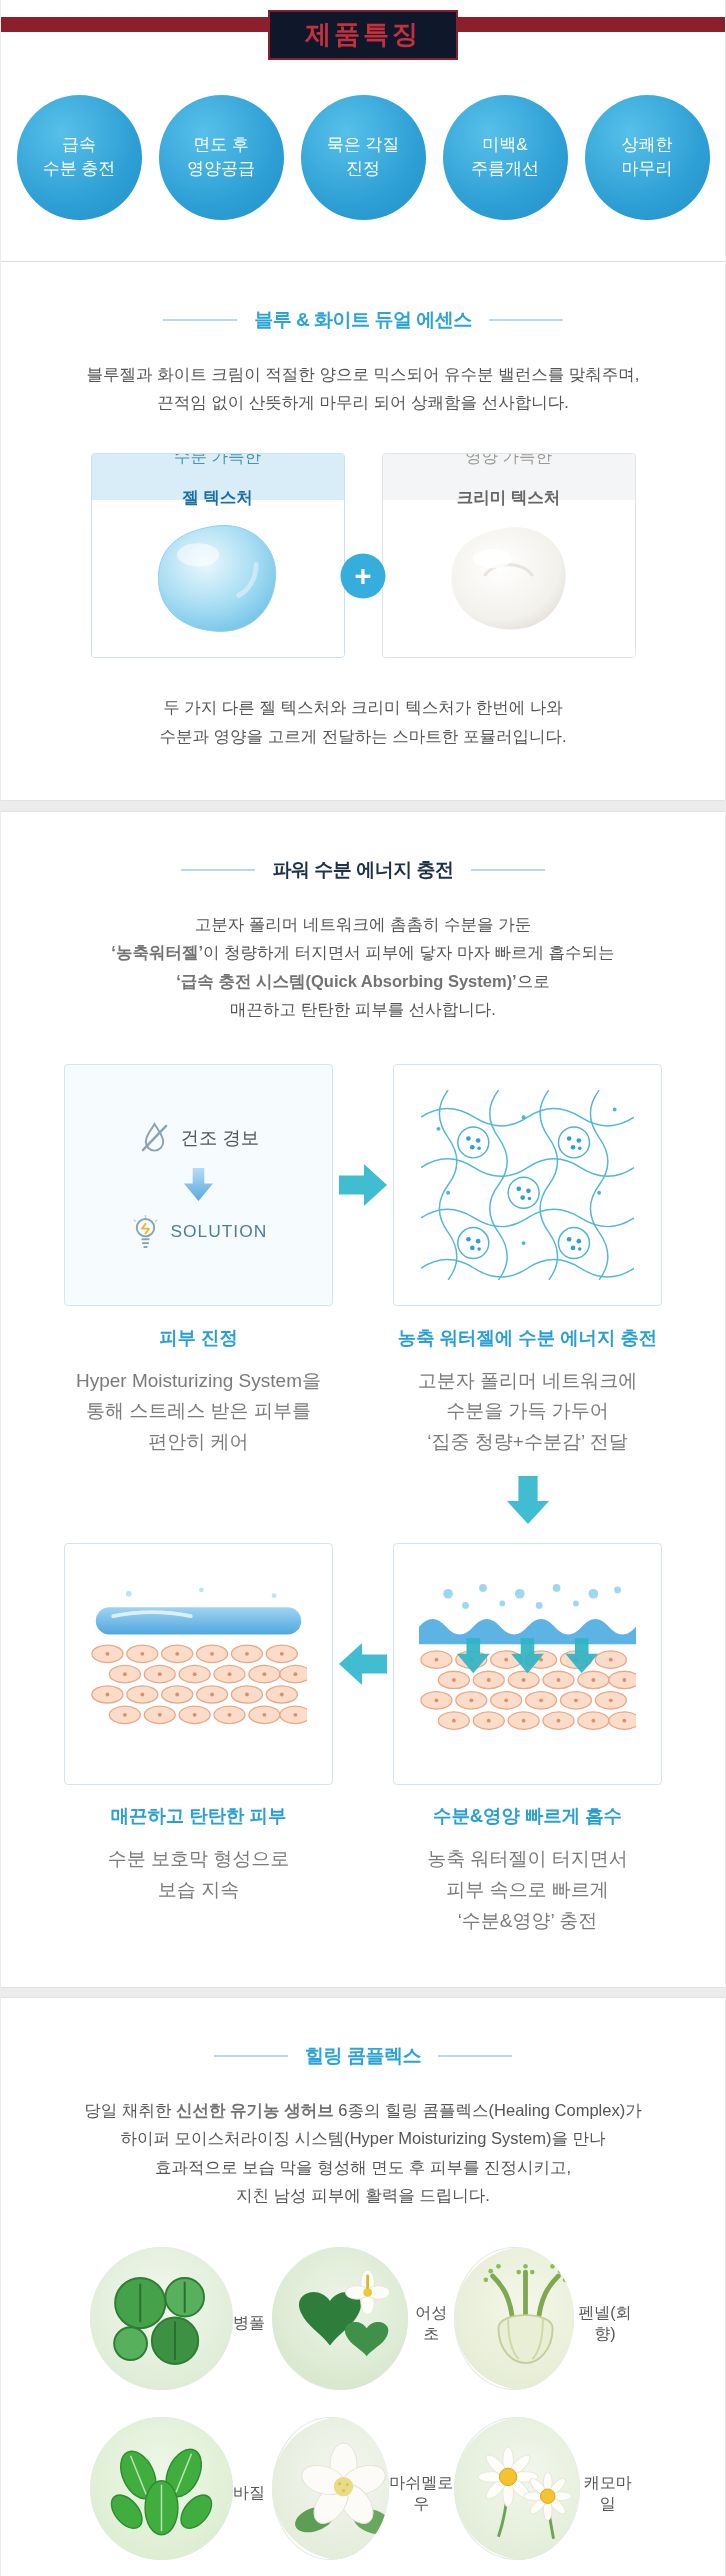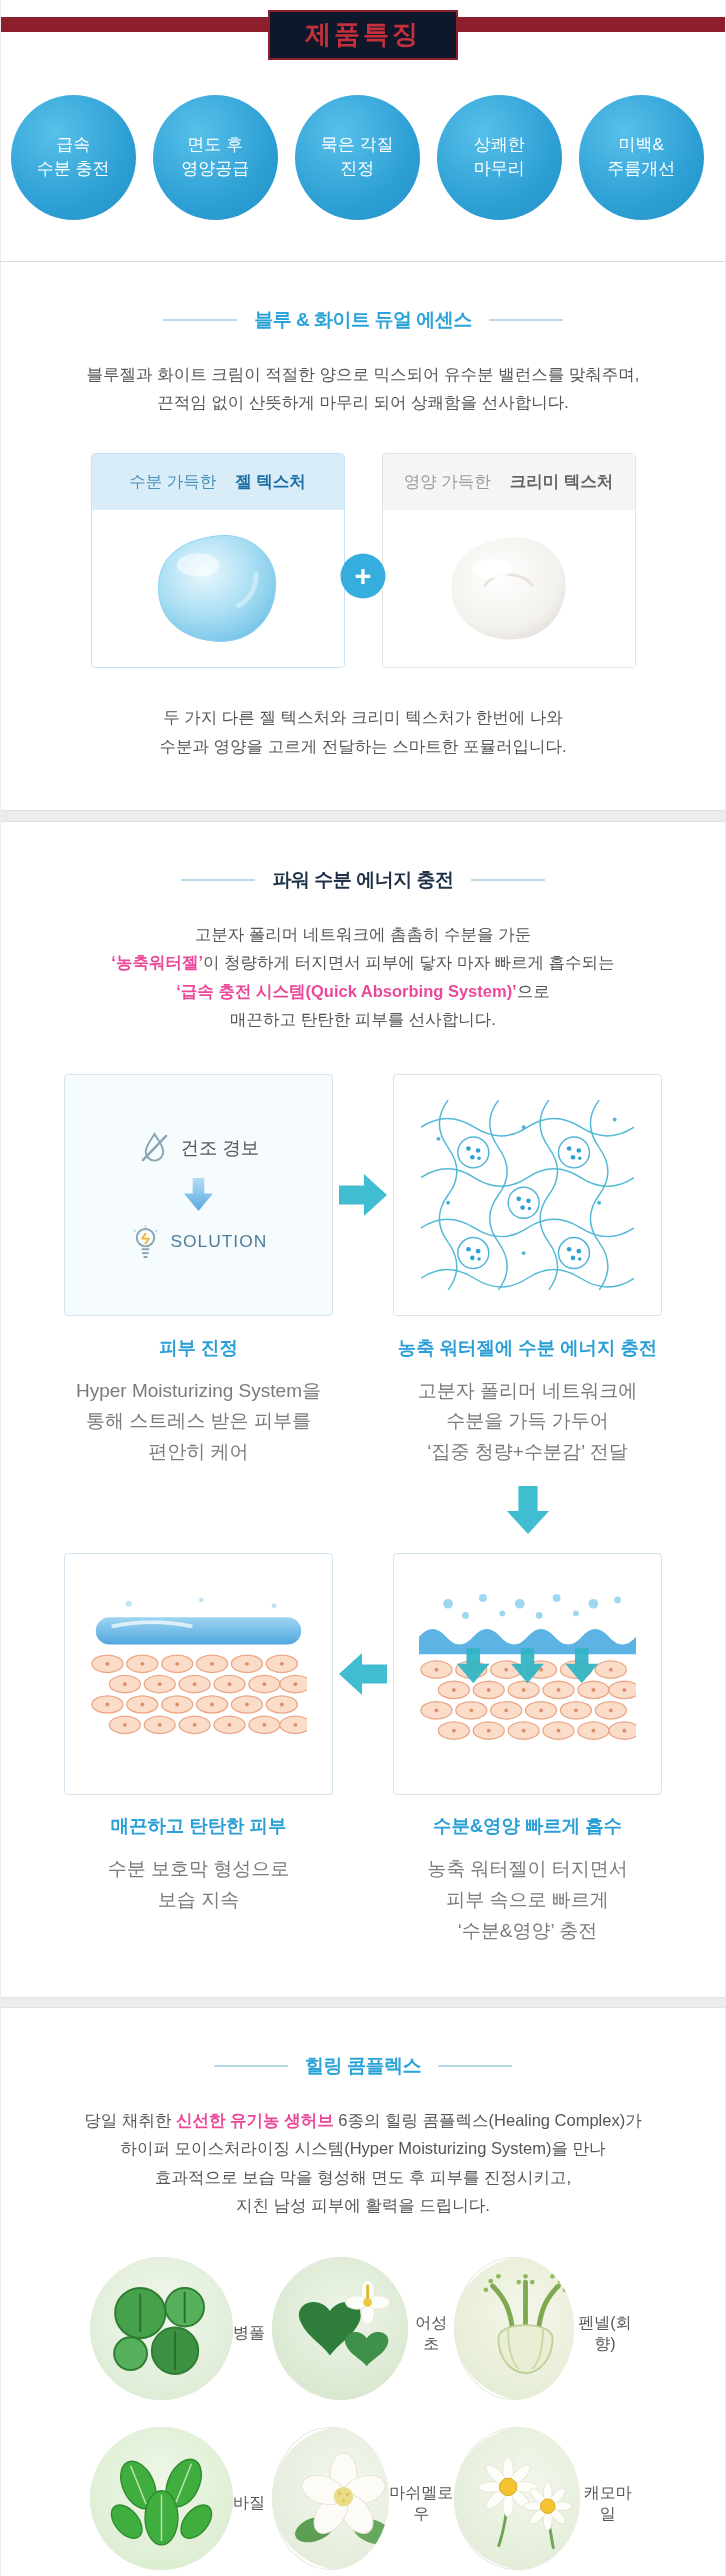--- a/index.html
+++ b/index.html
@@ -7,45 +7,45 @@
   body{font-family:"Liberation Sans","DejaVu Sans",sans-serif;color:#555;}
   .page{width:726px;margin:0 auto;border-left:1px solid #ececec;border-right:1px solid #ececec;background:#fff;}
 
   
   .feature-header{display:flex;align-items:flex-start;padding-top:9.7px;}
   .hbar{flex:1;height:14.5px;background:#8d1f2d;margin-top:7.7px;}
   .hbox{width:190px;height:50px;border:2.9px solid #8d1f2d;background:#0f172a;display:flex;align-items:center;justify-content:center;flex:0 0 auto;}
   .hbox .t{font-size:26px;font-weight:bold;color:#c5303c;letter-spacing:2.9px;}
 
   
-  .badges{display:flex;gap:17px;padding:35px 9.7px 41px;}
+  .badges{display:flex;justify-content:center;gap:17px;padding:35px 9.7px 41px;}
   .badge{width:125px;height:125px;border-radius:50%;
     background:radial-gradient(circle at 36% 30%,#57c0ea 0%,#2d9fd4 62%,#2391c6 100%);
     color:#fff;display:flex;flex-direction:column;align-items:center;justify-content:center;
     text-align:center;font-size:17px;line-height:1.45;}
   .divider{height:1px;background:#dcdcdc;}
   .band{height:11.6px;background:#ececec;border-top:1px solid #e2e2e2;border-bottom:1px solid #e2e2e2;}
 
   
   .sec{padding:45px 0 50px;text-align:center;}
   .sec-title{display:flex;align-items:center;justify-content:center;gap:17.4px;margin-bottom:27px;}
   .sec-title .txt{font-size:19px;font-weight:bold;letter-spacing:-0.5px;}
   .sec-title .rule{width:74px;height:1.9px;background:#b9d8e9;}
   .sec-title.blue .txt{color:#2aa3d8;}
   .sec-title.navy .txt{color:#1e3148;}
   .para{font-size:16.5px;color:#555;line-height:1.72;}
-  .hl{color:#ec4899;font-weight:bold;}
+  .hl{color:#737373;font-weight:bold;}
 
   
   .sec1 .lead{margin-bottom:37px;}
   .texture-row{display:flex;justify-content:center;gap:37px;position:relative;margin-bottom:35px;}
   .tex-box{width:254px;border-radius:3.9px;overflow:hidden;}
   .tex-box.gel{border:1px solid #c6e2f2;}
   .tex-box.cream{border:1px solid #e3e3e3;}
-  .tex-head{height:56px;display:flex;align-items:center;justify-content:center;gap:19px;font-size:16.5px;}
+  .tex-head{height:46px;display:flex;align-items:center;justify-content:center;gap:19px;font-size:16.5px;flex-direction:column;}
   .gel .tex-head{background:#d9edf8;color:#4a90ba;}
   .gel .tex-head b{color:#1d6fa3;}
   .cream .tex-head{background:#f4f5f6;color:#9a9a9a;}
   .cream .tex-head b{color:#666;}
   .tex-body{height:157px;background:#fff;display:flex;align-items:center;justify-content:center;}
   .plus-circle{position:absolute;left:50%;top:123px;transform:translate(-50%,-50%);
     width:45px;height:45px;border-radius:50%;background:#35aede;color:#fff;
     font-size:29px;font-weight:bold;display:flex;align-items:center;justify-content:center;z-index:2;}
 
   
@@ -93,26 +93,26 @@
     </div>
     <div class="badge">
       <span>면도 후</span>
       <span>영양공급</span>
     </div>
     <div class="badge">
       <span>묵은 각질</span>
       <span>진정</span>
     </div>
     <div class="badge">
+      <span>미백&amp;</span>
+      <span>주름개선</span>
+    </div>
+    <div class="badge">
       <span>상쾌한</span>
       <span>마무리</span>
-    </div>
-    <div class="badge">
-      <span>미백&amp;</span>
-      <span>주름개선</span>
     </div>
   </div>
 
   <div class="divider"></div>
 
   <section class="sec sec1">
     <h2 class="sec-title blue">
       <span class="rule"></span>
       <span class="txt">블루 &amp; 화이트 듀얼 에센스</span>
       <span class="rule"></span>

